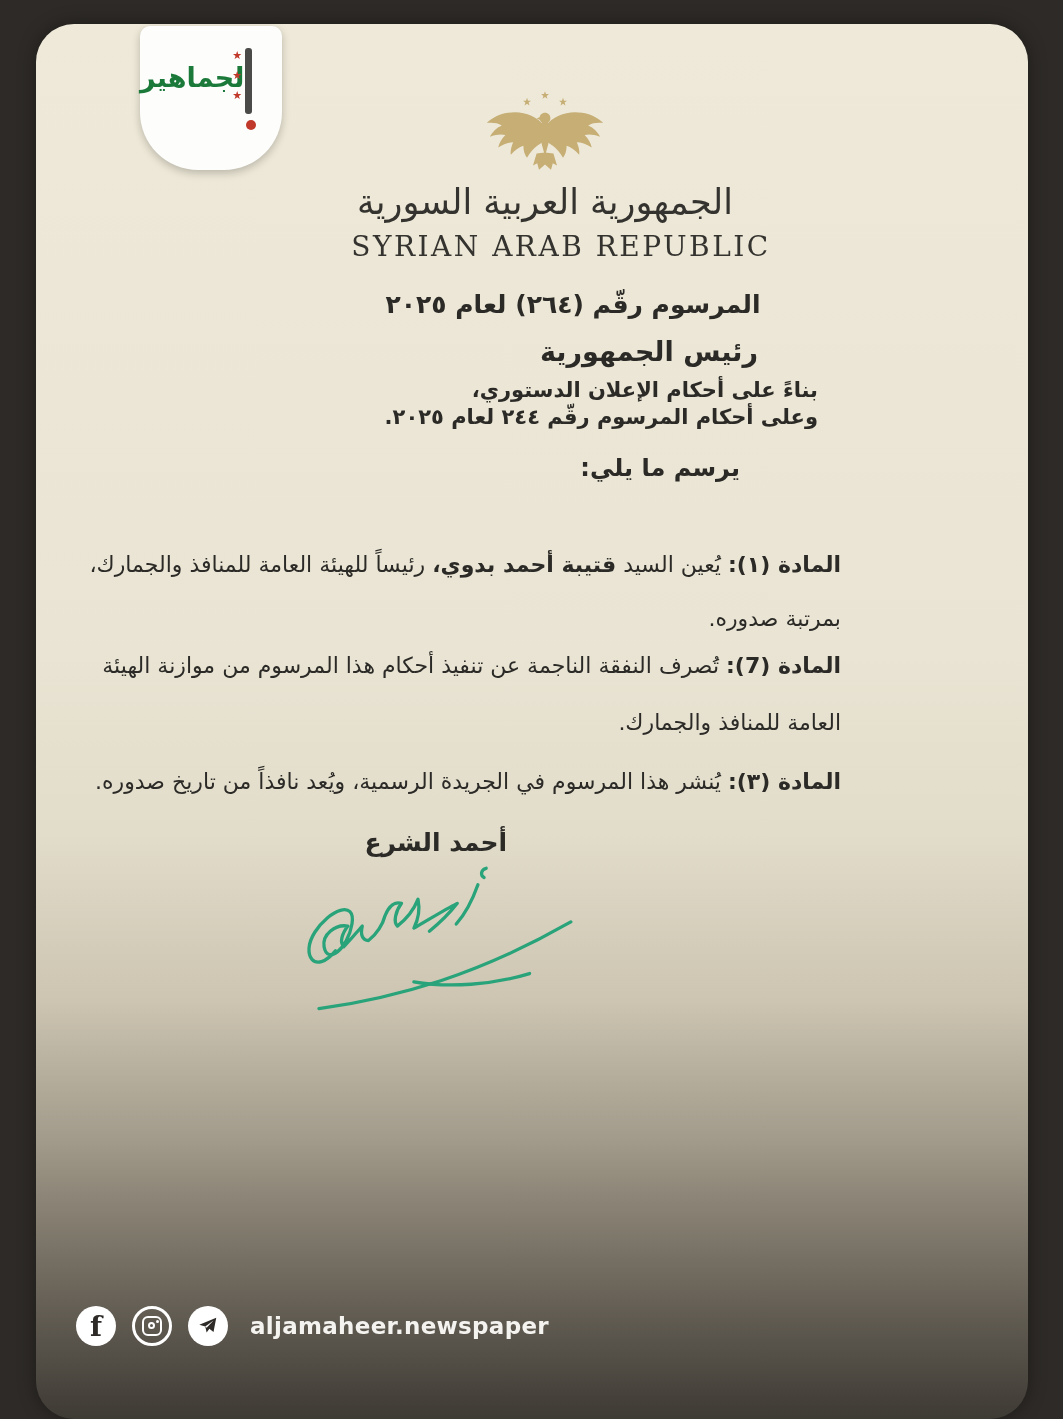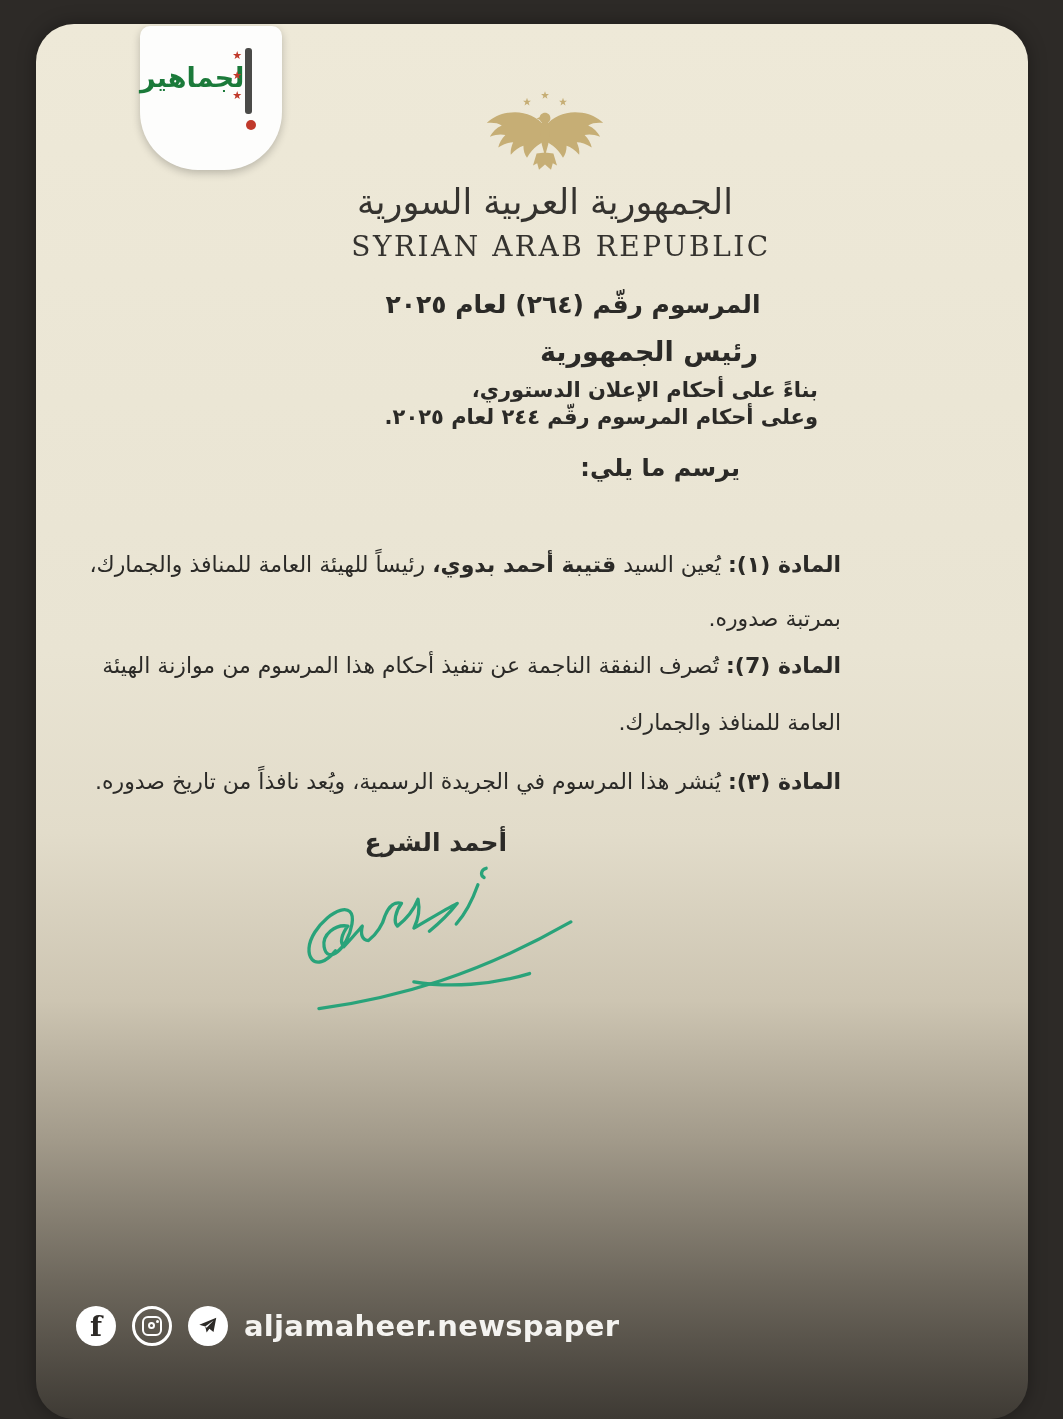--- a/index.html
+++ b/index.html
@@ -84,21 +84,21 @@
 
   
   .footer{position:absolute;left:76px;top:1306px;display:flex;align-items:center;gap:16px;}
   .sicon{width:40px;height:40px;border-radius:50%;display:flex;align-items:center;justify-content:center;flex:0 0 auto;}
   .sicon.solid{background:var(--white);}
   .sicon.ring{border:3px solid var(--white);}
   .fb-f{font-family:"DejaVu Serif",serif;font-weight:bold;font-size:28px;color:var(--frame);line-height:1;transform:translateY(1px);}
   .ig-box{width:20px;height:20px;border:2.5px solid var(--white);border-radius:6px;position:relative;}
   .ig-lens{position:absolute;left:4px;top:4px;width:7px;height:7px;border:2px solid var(--white);border-radius:50%;}
   .ig-dot{position:absolute;right:1.5px;top:1.5px;width:3px;height:3px;border-radius:50%;background:var(--white);}
-  .handle{font-size:29px;font-weight:bold;color:#f4f3f0;letter-spacing:.3px;}
+  .handle{font-size:23px;font-weight:bold;color:#f4f3f0;letter-spacing:.3px;margin-left:6px;}
 </style>
 </head>
 <body>
 
 <div class="frame">
 
   <div class="paper">
 
     <div class="logo-pill">
       <div class="logo-word">الجماهير</div>

